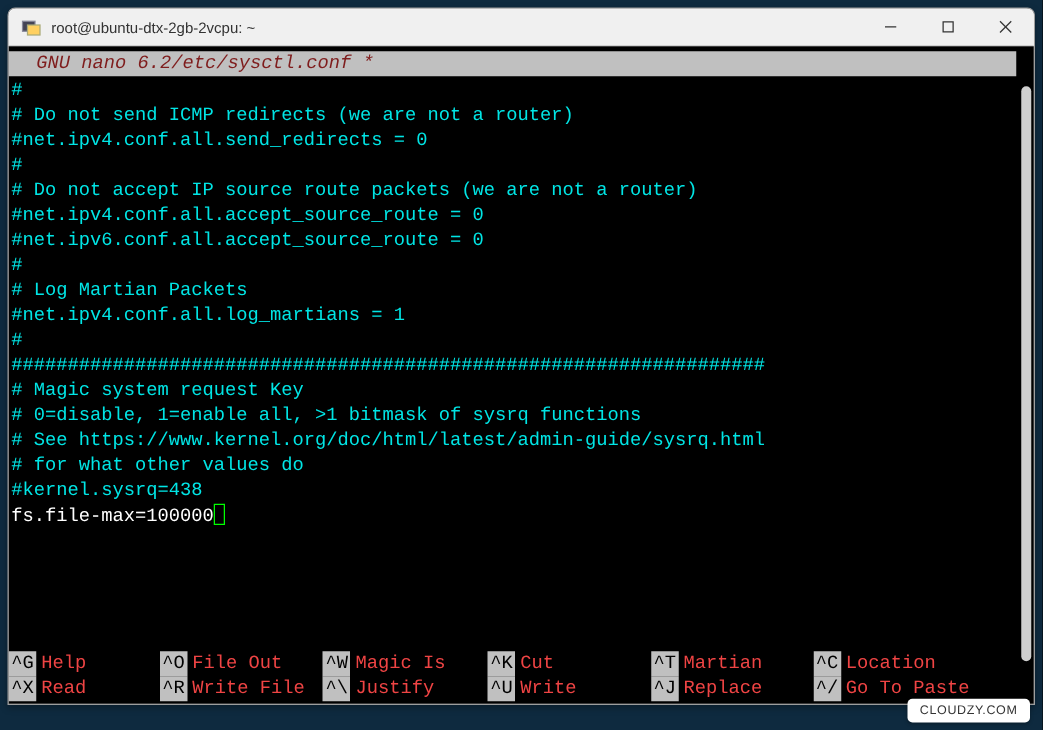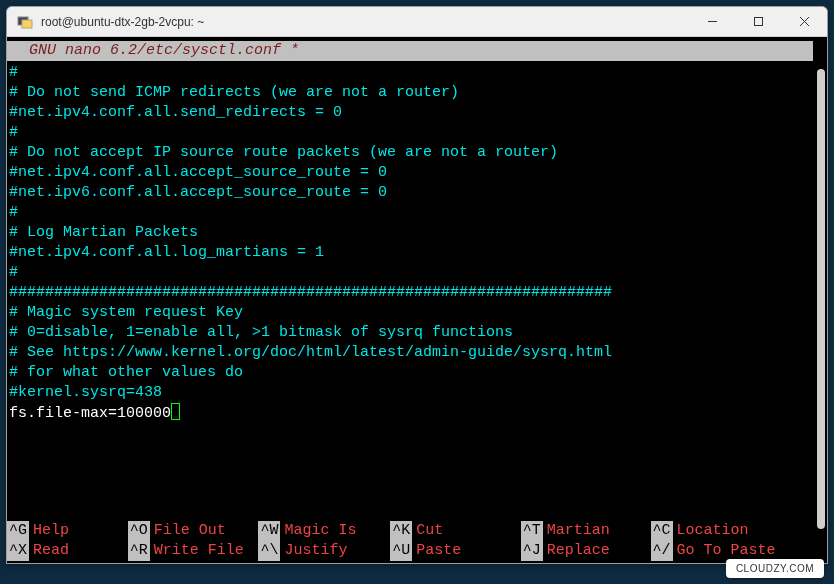--- a/index.html
+++ b/index.html
@@ -219,21 +219,21 @@
             <div class="sc-item" style="width: 132px;">
               <span class="sc-key">^R</span>
               <span class="sc-label">Write File</span>
             </div>
             <div class="sc-item" style="width: 133px;">
               <span class="sc-key">^\</span>
               <span class="sc-label">Justify</span>
             </div>
             <div class="sc-item" style="width: 132px;">
               <span class="sc-key">^U</span>
-              <span class="sc-label">Paste</span>
+              <span class="sc-label">Write</span>
             </div>
             <div class="sc-item" style="width: 131px;">
               <span class="sc-key">^J</span>
               <span class="sc-label">Replace</span>
             </div>
             <div class="sc-item" style="width: 150px;">
               <span class="sc-key">^/</span>
               <span class="sc-label">Go To Paste</span>
             </div>
           </div>

